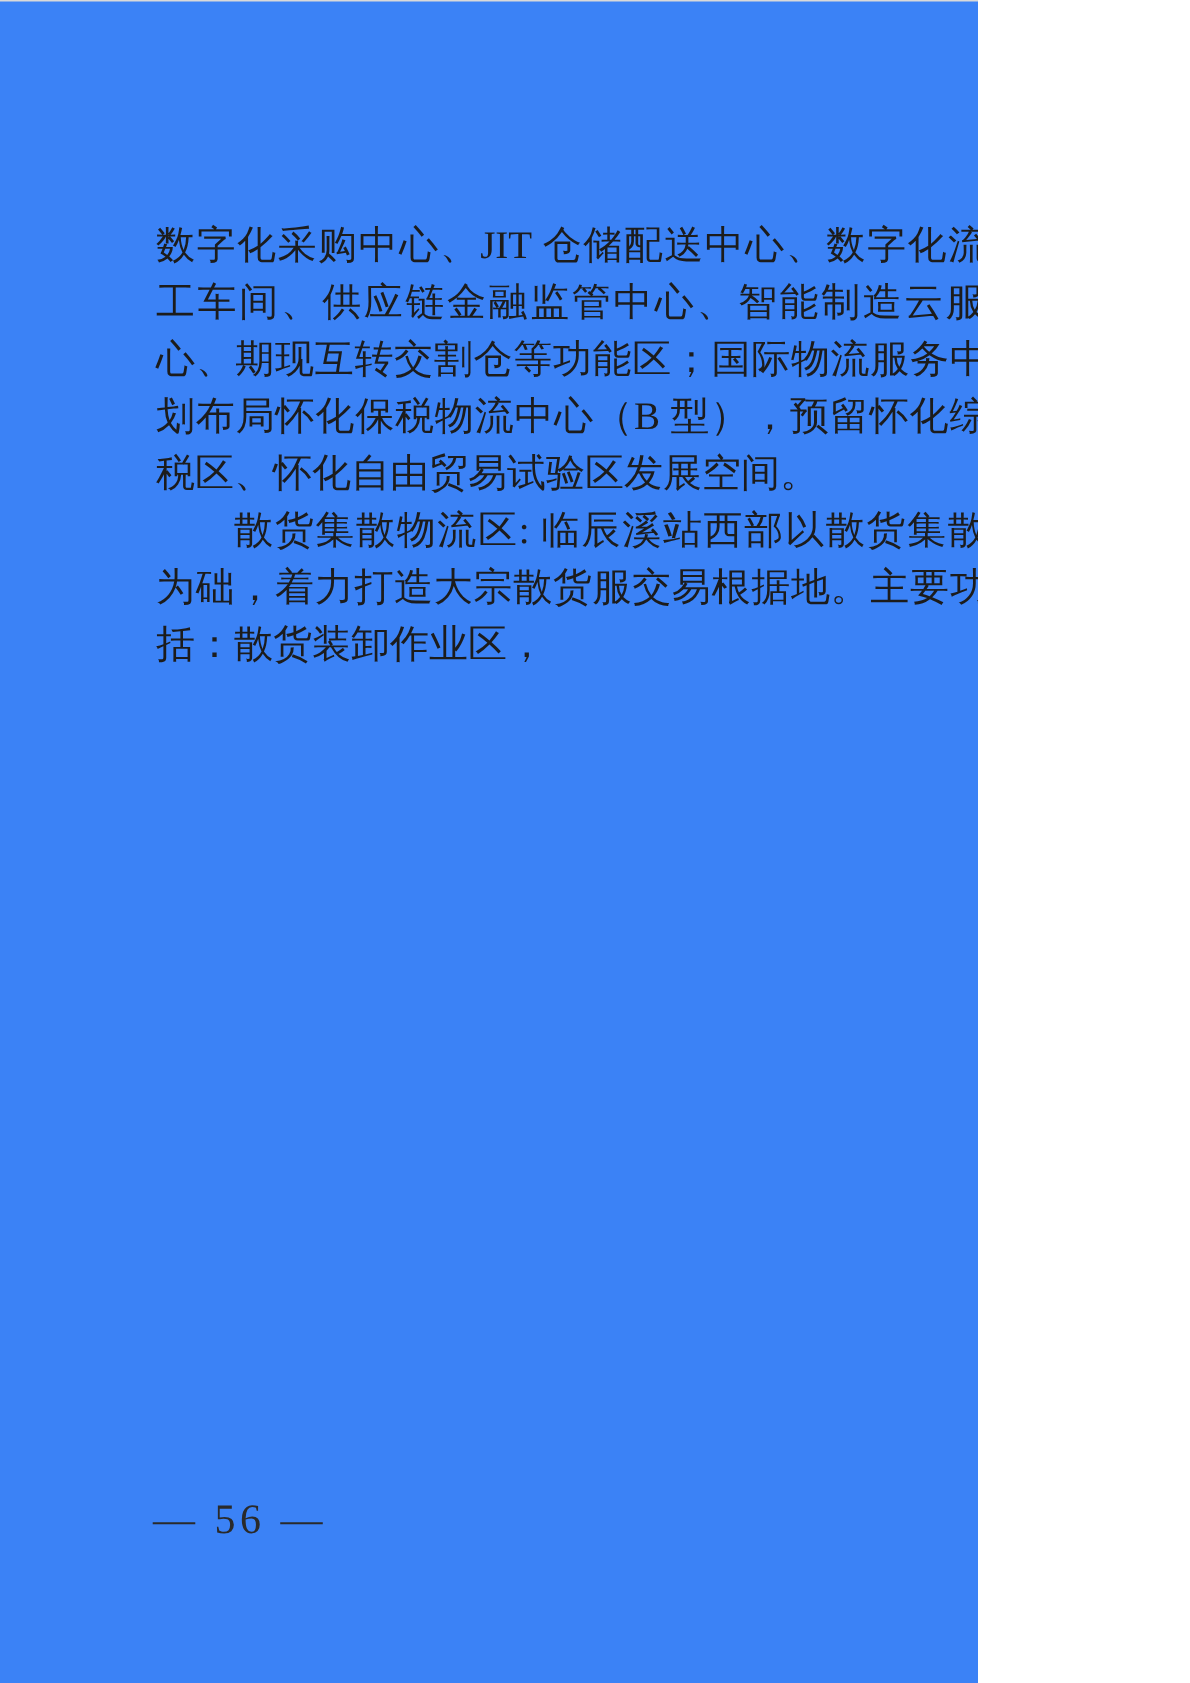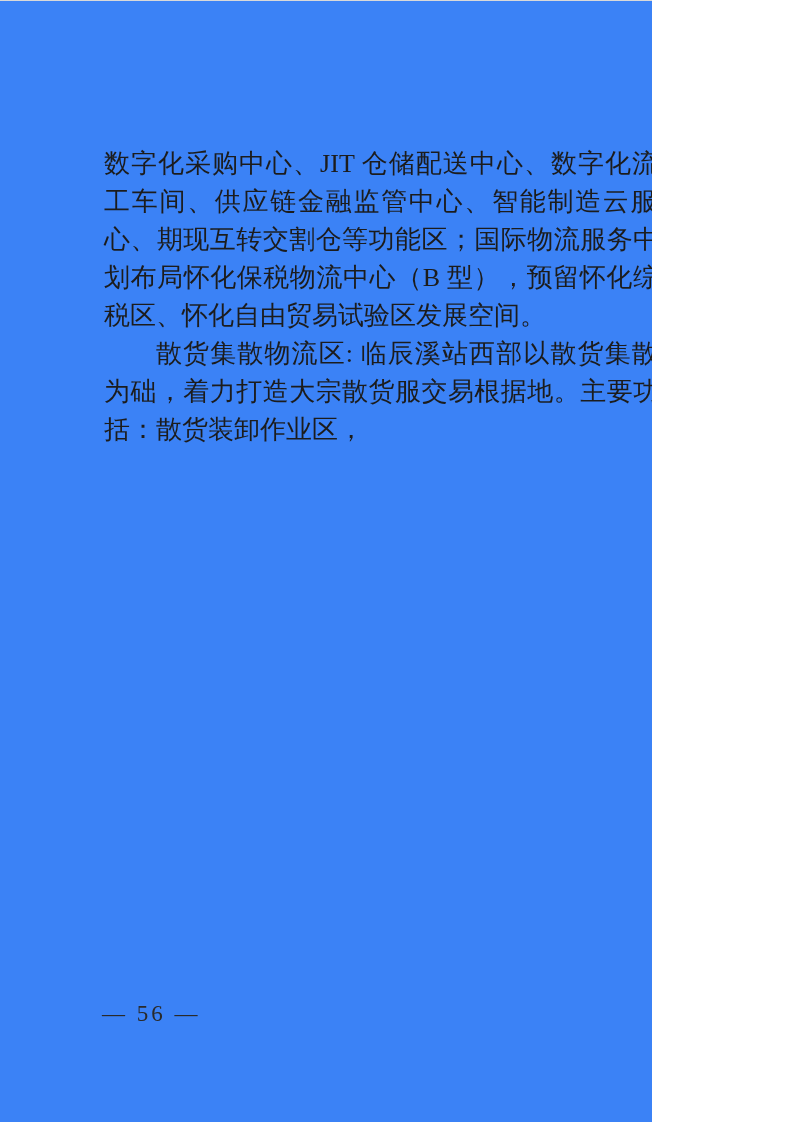--- a/index.html
+++ b/index.html
@@ -33,21 +33,21 @@
     padding: 0;
     text-indent: 2em;
   }
   .text-block p.continuation {
     text-indent: 0;
   }
   .page-footer {
     position: absolute;
     left: 102px;
     top: 999px;
-    font-size: 23px;
+    font-size: 28px;
     line-height: 28px;
     letter-spacing: 3px;
     color: #2a2a2a;
     white-space: nowrap;
   }
 </style>
 </head>
 <body>
 
 <div class="page">

